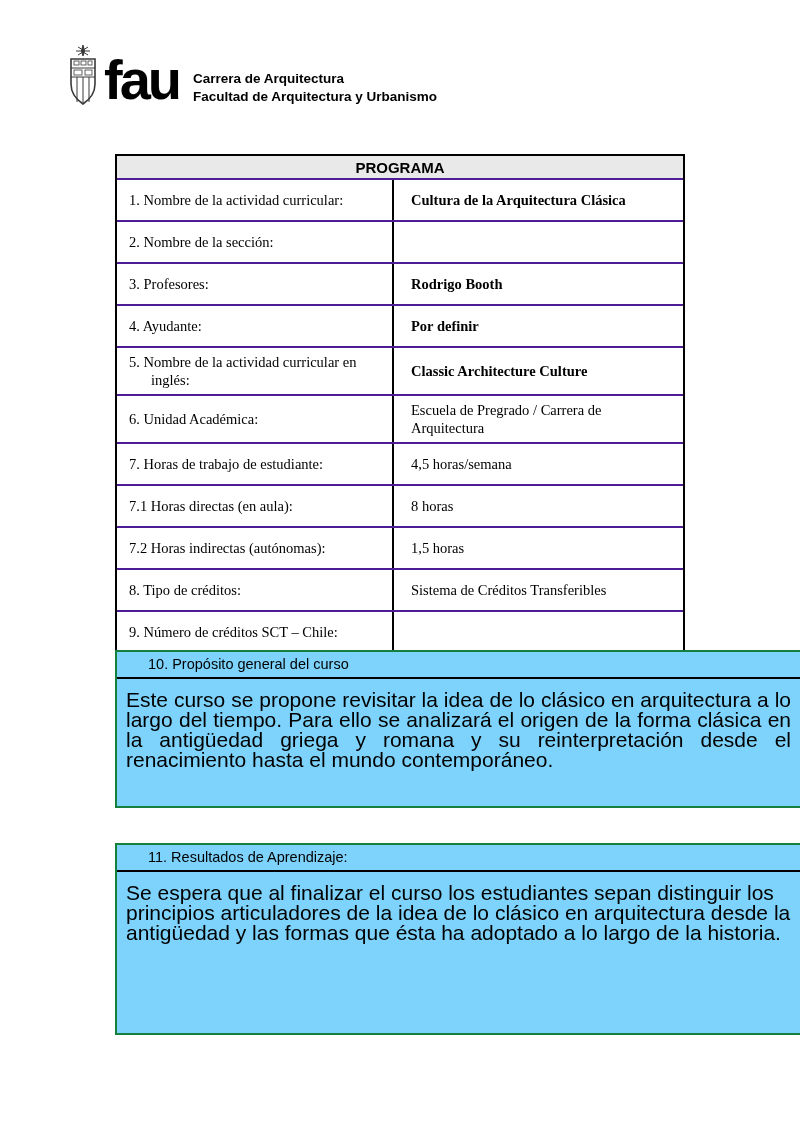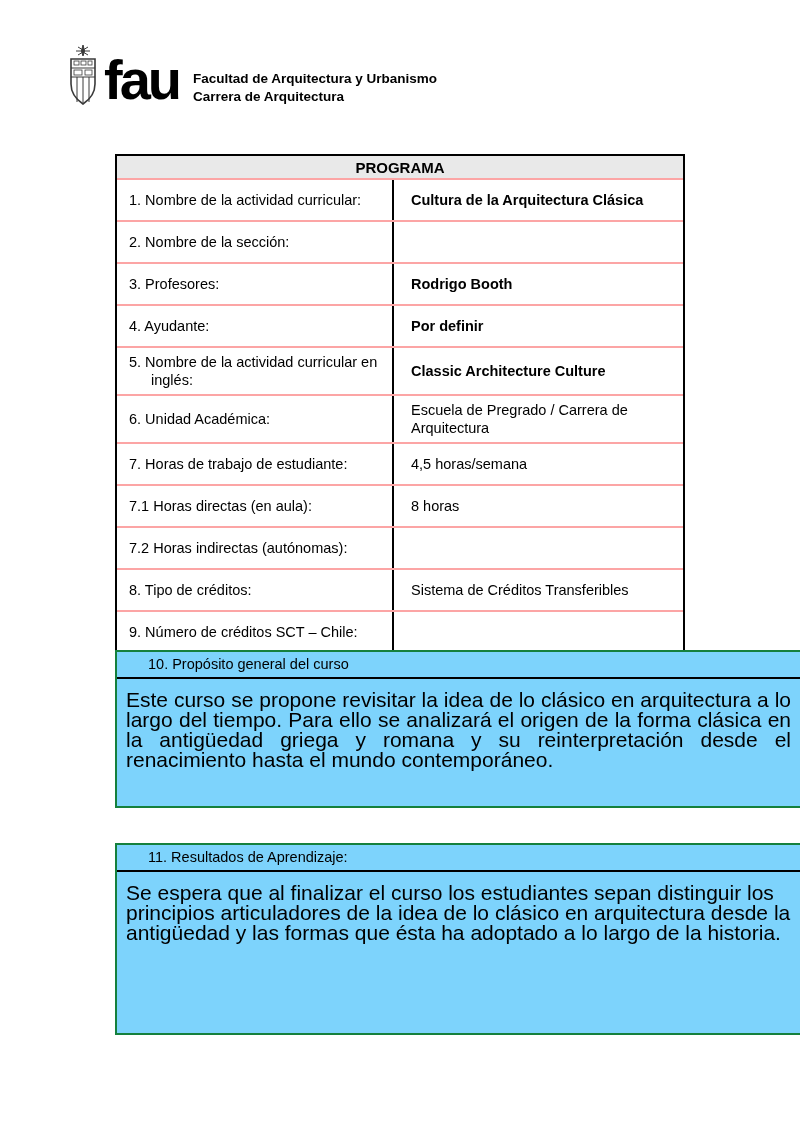--- a/index.html
+++ b/index.html
@@ -37,22 +37,23 @@
     border: 2px solid #000;
   }
   .table-title {
     height: 22px;
     display: flex; align-items: center; justify-content: center;
     font-weight: bold; font-size: 15px;
     background: #e9e9e9;
   }
   .t-row {
     display: flex;
-    border-top: 2px solid #fca5a5;
+    border-top: 2px solid #4c1d95;
     min-height: 42px;
+    font-family: Liberation Serif, serif;
   }
   .t-label {
     width: 277px;
     border-right: 2px solid #000;
     display: flex; align-items: center;
     font-size: 14.5px;
     padding: 5px 6px 5px 34px;
     text-indent: -22px;
     line-height: 18px;
   }
@@ -101,22 +102,22 @@
     <path d="M5 24 H29 M5 33 H29" stroke="#3a3a3a" stroke-width="1"></path>
     <path d="M11 33 V58 M17 33 V60 M23 33 V58" stroke="#3a3a3a" stroke-width="1"></path>
     <rect x="8" y="17" width="5" height="4" fill="none" stroke="#3a3a3a" stroke-width="0.8"></rect>
     <rect x="15" y="17" width="5" height="4" fill="none" stroke="#3a3a3a" stroke-width="0.8"></rect>
     <rect x="22" y="17" width="4" height="4" fill="none" stroke="#3a3a3a" stroke-width="0.8"></rect>
     <rect x="8" y="26" width="8" height="5" fill="none" stroke="#3a3a3a" stroke-width="0.8"></rect>
     <rect x="19" y="26" width="7" height="5" fill="none" stroke="#3a3a3a" stroke-width="0.8"></rect>
   </svg>
   <div class="fau-word">fau</div>
   <div class="faculty-lines">
+    <div>Carrera de Arquitectura</div>
     <div>Facultad de Arquitectura y Urbanismo</div>
-    <div>Carrera de Arquitectura</div>
   </div>
 </div>
 
 <div class="program-table">
   <div class="table-title">PROGRAMA</div>
 
   <div class="t-row">
     <div class="t-label">1.  Nombre de la actividad curricular:</div>
     <div class="t-value v-bold">Cultura de la Arquitectura Clásica</div>
   </div>
@@ -143,20 +144,21 @@
   <div class="t-row">
     <div class="t-label">7.  Horas de trabajo de estudiante:</div>
     <div class="t-value">4,5 horas/semana</div>
   </div>
   <div class="t-row">
     <div class="t-label">7.1 Horas directas (en aula):</div>
     <div class="t-value">8 horas</div>
   </div>
   <div class="t-row">
     <div class="t-label">7.2 Horas indirectas (autónomas):</div>
+    <div class="t-value">1,5 horas</div>
   </div>
   <div class="t-row">
     <div class="t-label">8.  Tipo de créditos:</div>
     <div class="t-value">Sistema de Créditos Transferibles</div>
   </div>
   <div class="t-row">
     <div class="t-label">9.  Número de créditos SCT – Chile:</div>
     <div class="t-value"></div>
   </div>
 </div>

